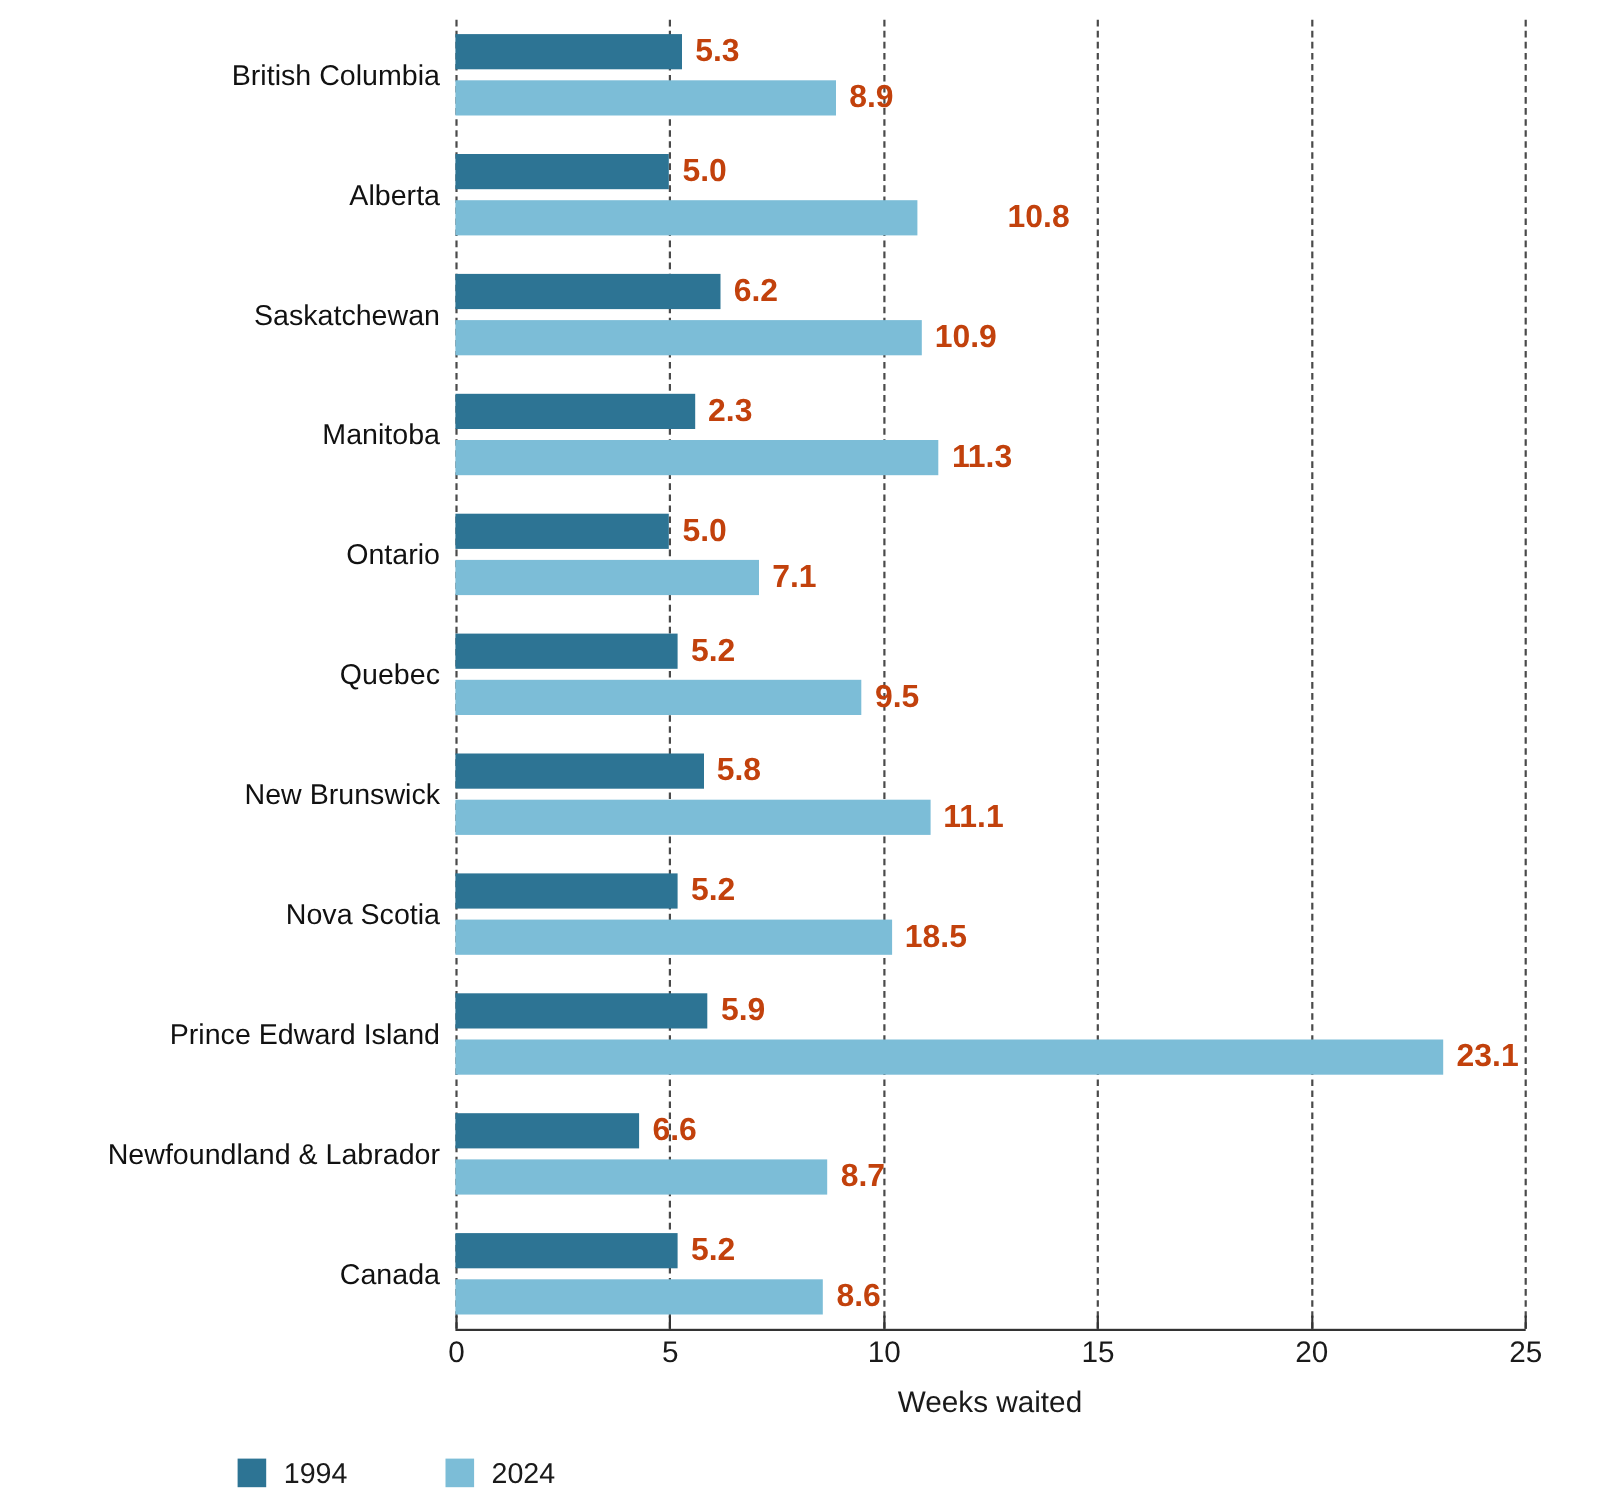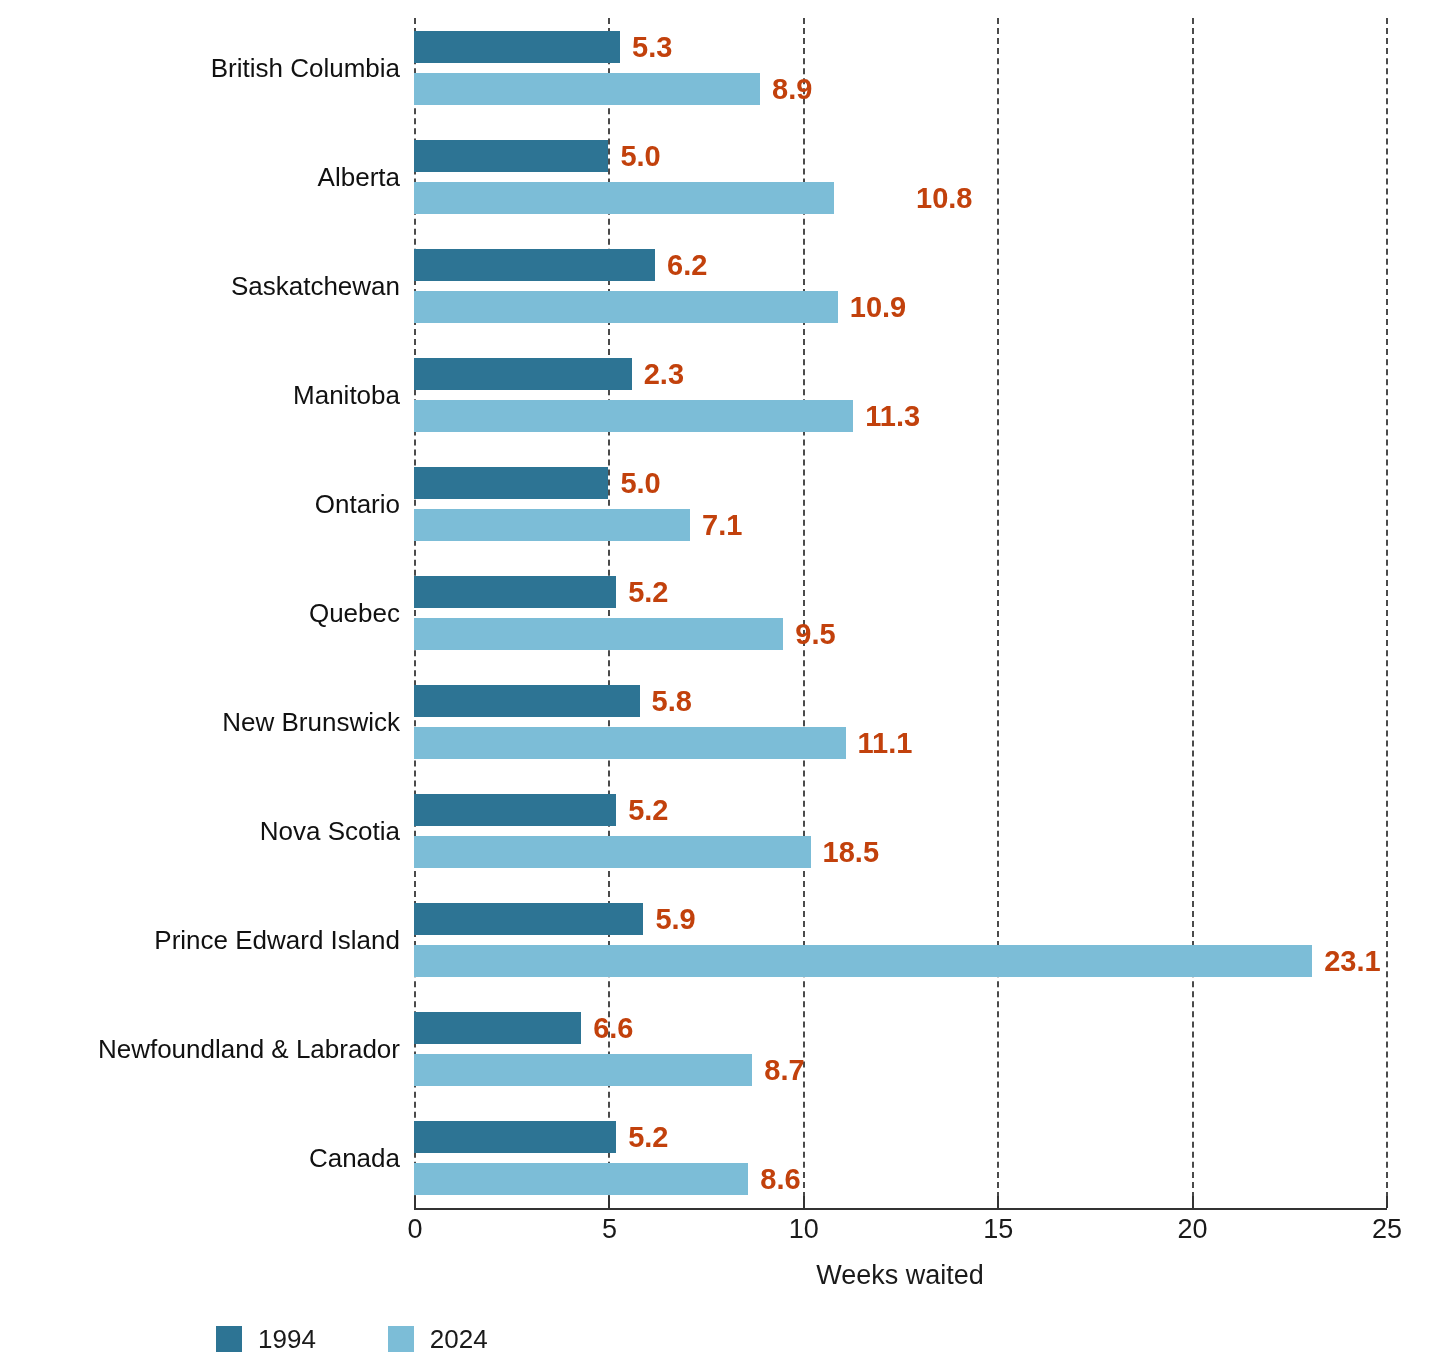--- a/index.html
+++ b/index.html
@@ -114,21 +114,21 @@
     line-height: 1;
   }
 
   
   .legend {
     position: absolute;
     left: 216px;
     top: 1326px;
     display: flex;
     align-items: flex-start;
-    gap: 0;
+    gap: 17px;
   }
   .legend-item {
     display: flex;
     align-items: center;
   }
   .legend-item + .legend-item { margin-left: 72px; }
   .legend-swatch {
     width: 26px;
     height: 26px;
     display: block;

